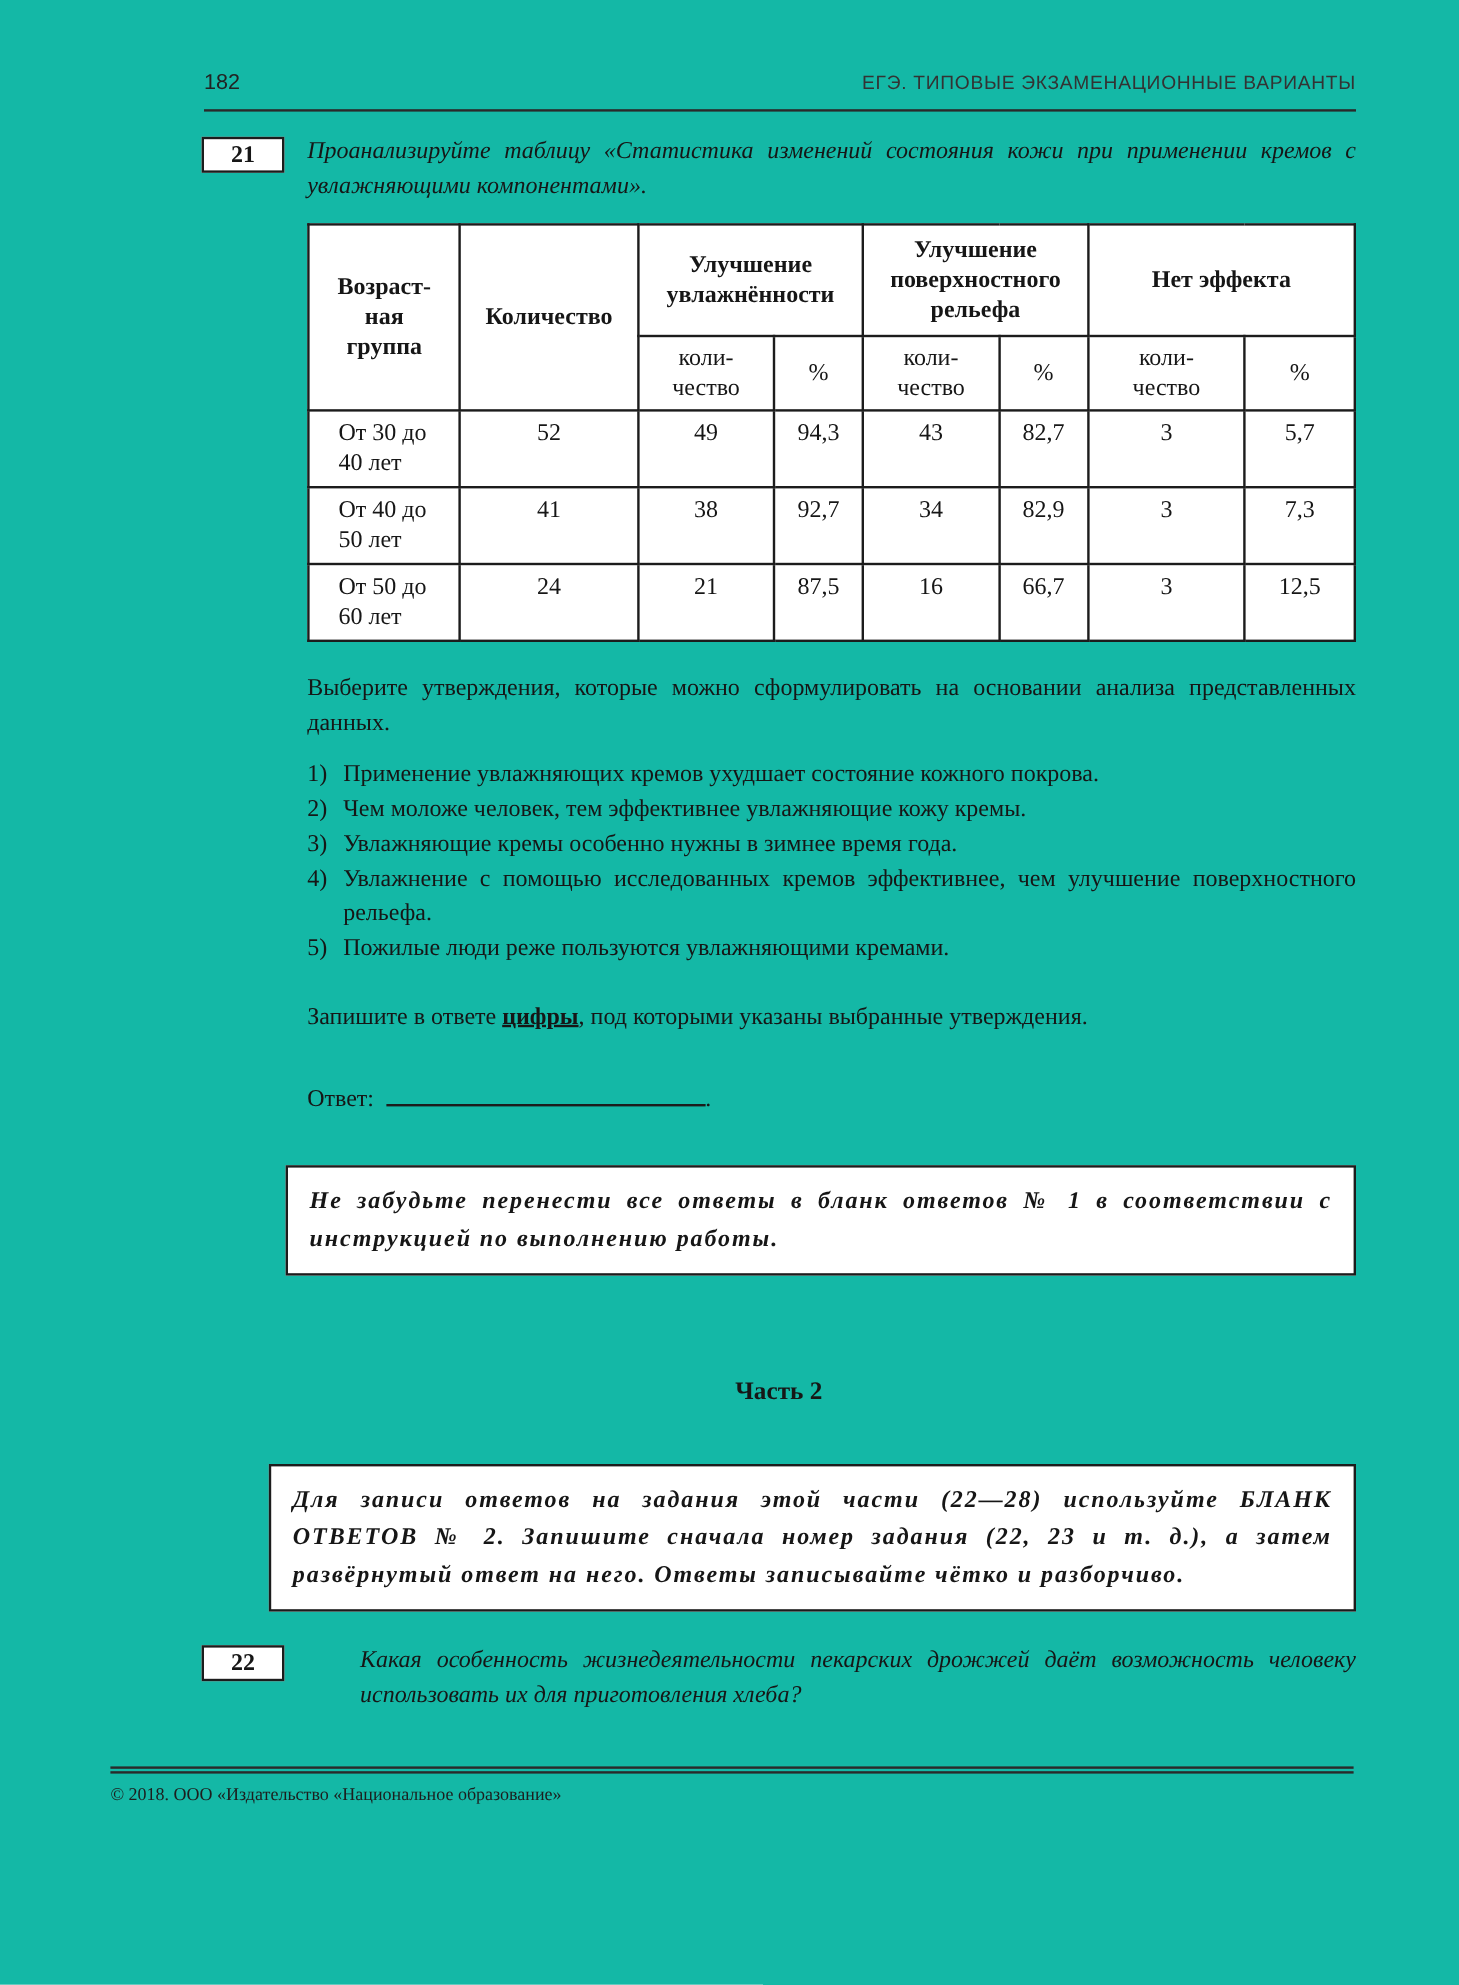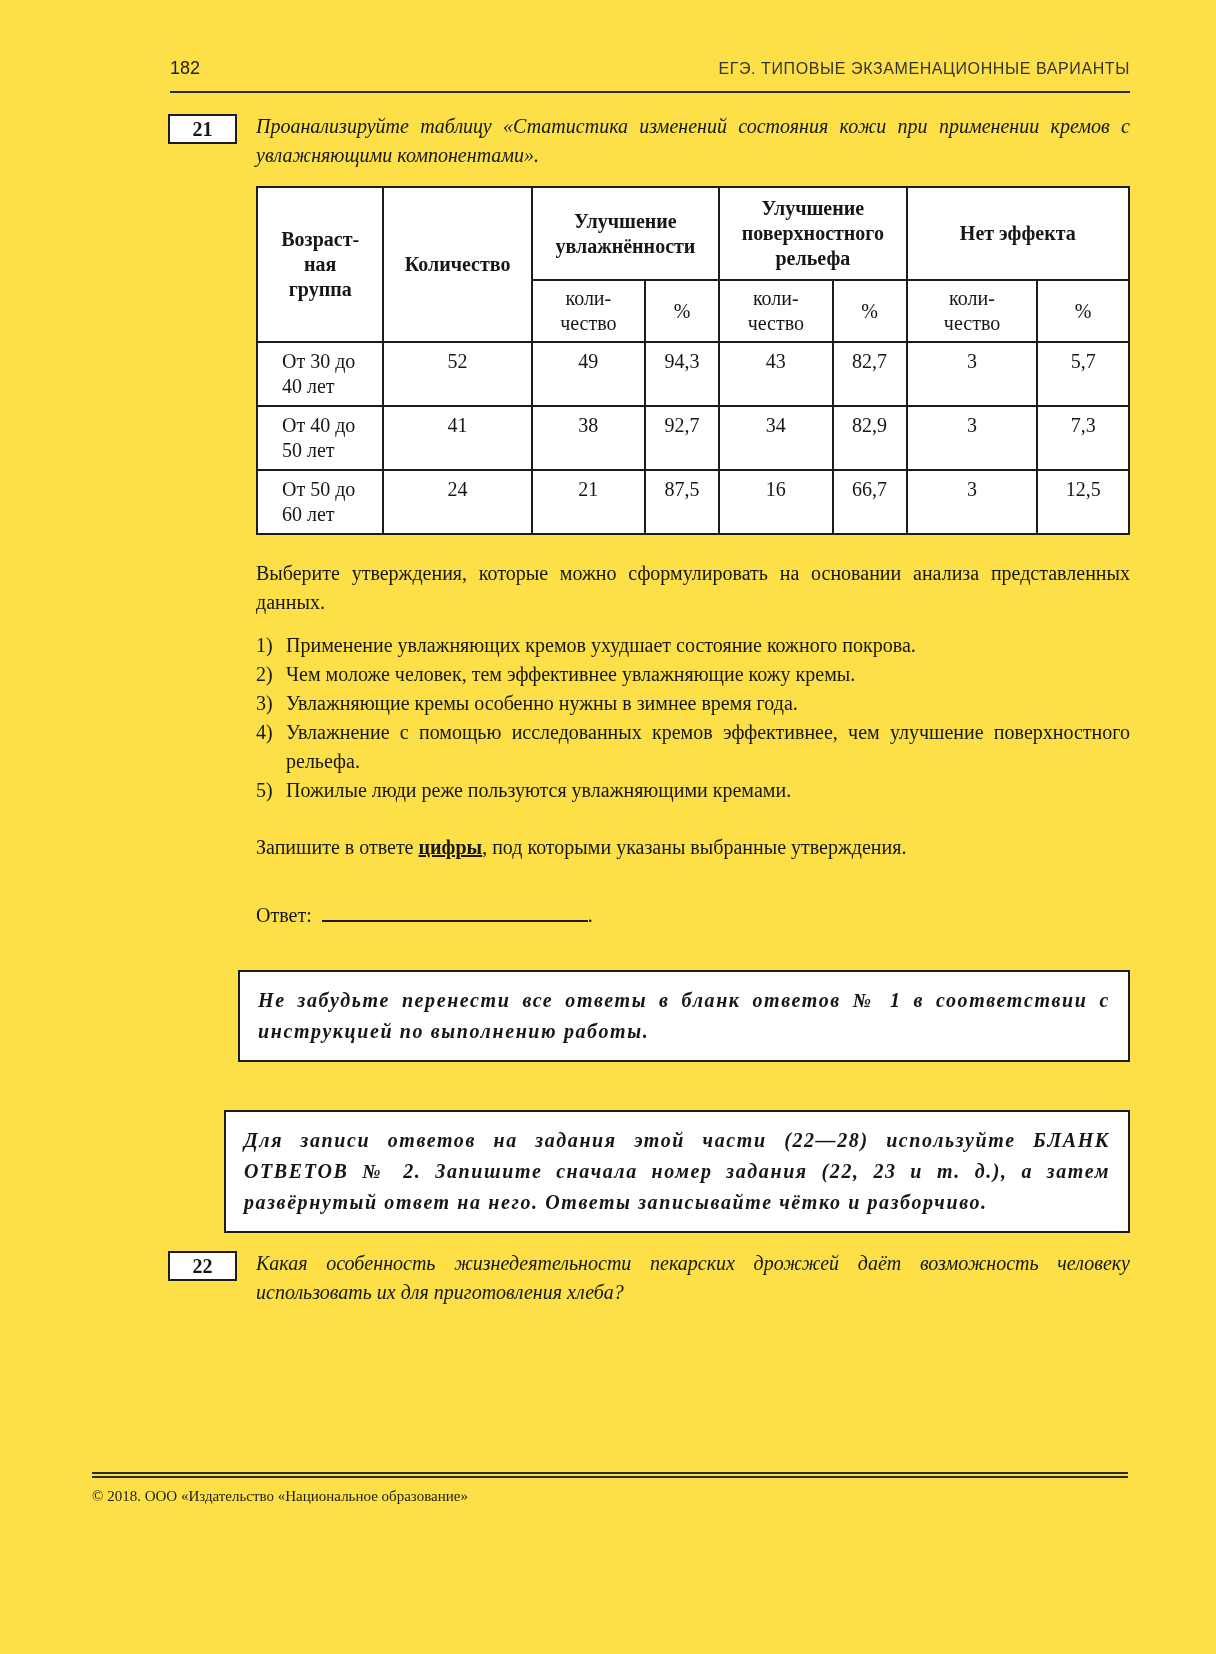--- a/index.html
+++ b/index.html
@@ -2,21 +2,21 @@
 <html><head>
 <meta charset="utf-8">
 <style>
   * { margin: 0; padding: 0; box-sizing: border-box; }
   html, body { background: #e9e9e9; }
   .page {
     position: relative;
     width: 1216px;
     height: 1654px;
     margin: 0 auto;
-    background: #fde047;
+    background: #14b8a6;
     font-family: "Liberation Serif", serif;
     color: #161616;
     overflow: hidden;
   }
   
   .page-header {
     position: absolute;
     top: 58px; left: 170px; right: 86px;
     display: flex;
     justify-content: space-between;
@@ -100,21 +100,21 @@
   .note-box-1 { margin-top: 40px; margin-left: 70px; }
   .note-box-2 { margin-top: 48px; margin-left: 56px; }
 
   .part2-title {
     margin-top: 84px;
     text-align: center;
     font-weight: bold;
     font-size: 21px;
   }
 
-  .q22 { margin-top: 16px; }
+  .q22 { margin-top: 26px; gap: 44px; }
 
   
   .page-footer {
     position: absolute;
     top: 1472px;
     left: 92px;
     width: 1036px;
   }
   .footer-rule {
     height: 6px;
@@ -241,20 +241,21 @@
         </div>
 
         <p class="write-line"><span>Запишите в ответе </span><span class="emph">цифры</span><span>, под которыми указаны выбранные утверждения.</span></p>
 
         <p class="answer-row"><span>Ответ:</span><span class="answer-blank"></span><span>.</span></p>
       </div>
     </div>
 
     <div class="note-box note-box-1">Не забудьте перенести все ответы в бланк ответов № 1 в соответствии с инструкцией по выполнению работы.</div>
 
+    <div class="part2-title">Часть 2</div>
 
     <div class="note-box note-box-2">Для записи ответов на задания этой части (22—28) используйте БЛАНК ОТВЕТОВ № 2. Запишите сначала номер задания (22, 23 и т. д.), а затем развёрнутый ответ на него. Ответы записывайте чётко и разборчиво.</div>
 
     <div class="question q22">
       <div>
         <div class="q-num-box">22</div>
       </div>
       <div class="q-body">
         <p class="q-prompt">Какая особенность жизнедеятельности пекарских дрожжей даёт возможность человеку использовать их для приготовления хлеба?</p>
       </div>

